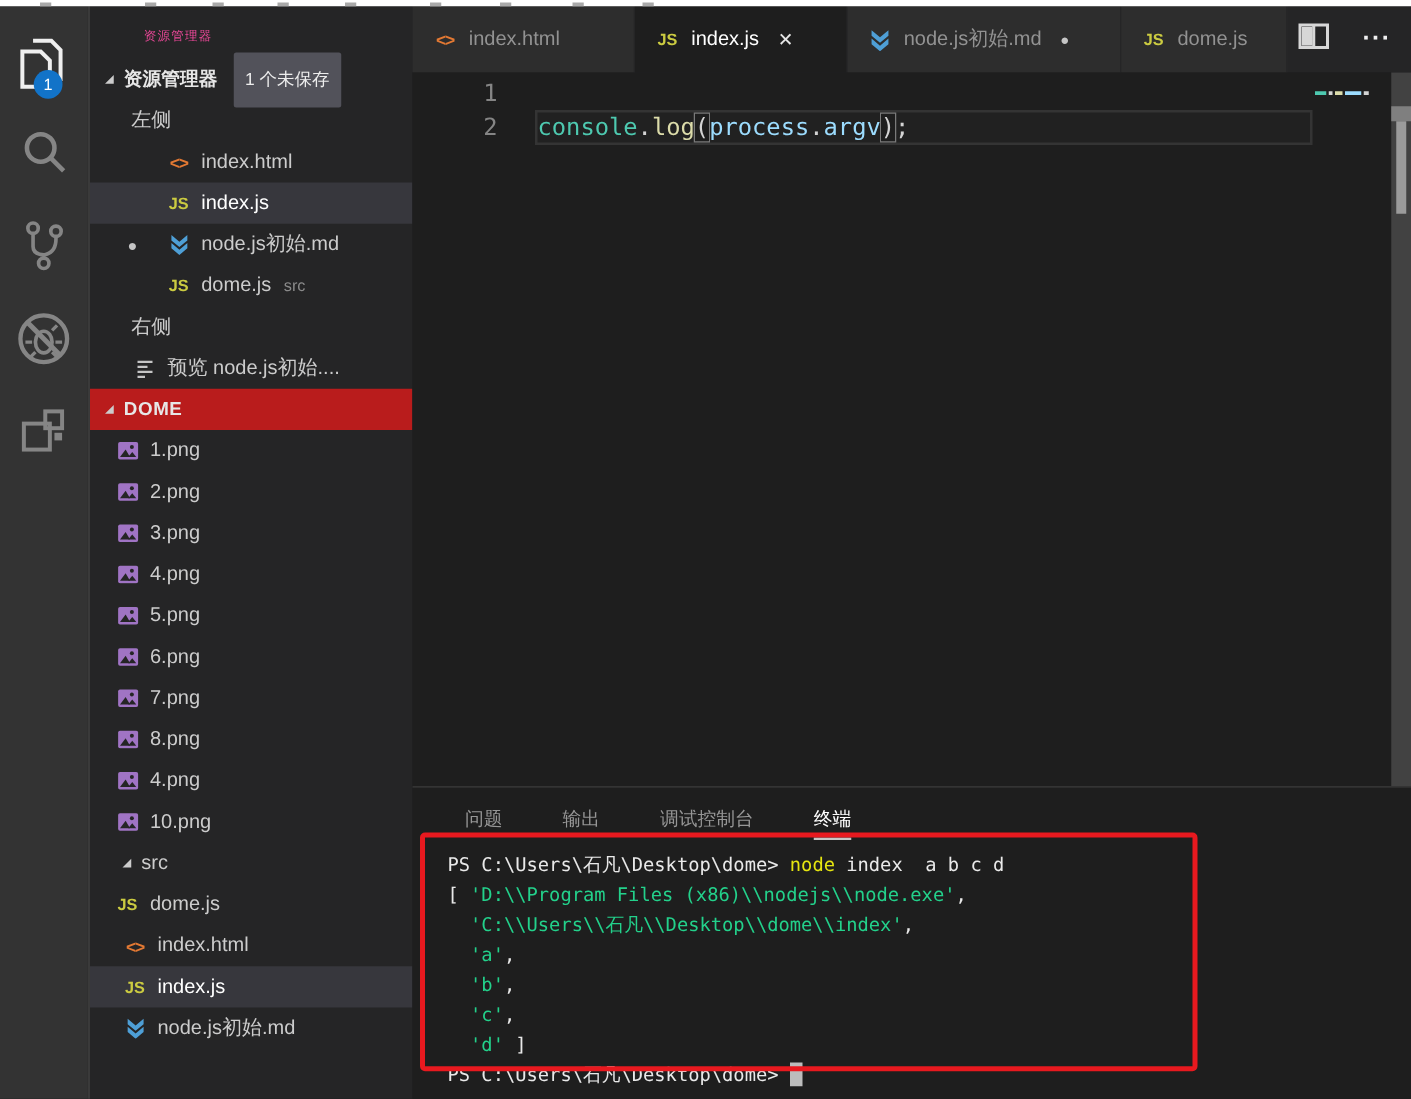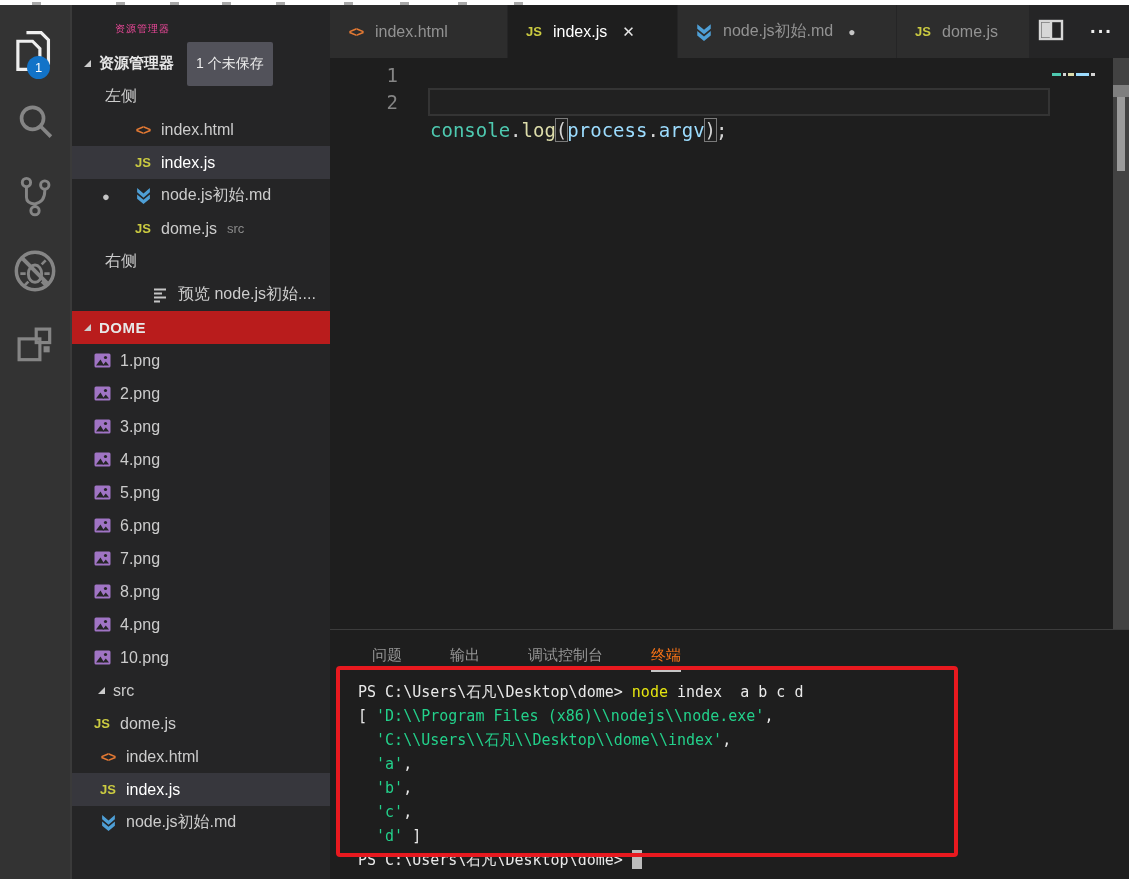--- a/index.html
+++ b/index.html
@@ -24,21 +24,21 @@
   .section-header { height:33px; display:flex; align-items:center; padding-left:12px; font-size:15px;
     font-weight:bold; color:#e7e7e7;}
   .badge-pill { margin-left:13px; background:#52525a; color:#ededed; font-weight:normal;
     font-size:14px; padding:13px 9px; border-radius:2px;}
   .dome-header { background:#b91c1c; letter-spacing:.5px;}
   .row { position:relative; height:33px; display:flex; align-items:center; font-size:16px; color:#cccccc; white-space:nowrap;}
   .row.selected { background:#37373d; color:#ffffff;}
   .row .detail { color:#8a8a8a; font-size:13px; margin-left:10px;}
   .ind-group { padding-left:33px;}
   .ind-oe-file { padding-left:61px;}
-  .ind-preview { padding-left:78px;}
+  .ind-preview { padding-left:34px;}
   .ind-l1 { padding-left:26px;}
   .ind-l2 { padding-left:20px;}
   .dirty-dot { position:absolute; left:30px; top:10px; font-size:13px; color:#c5c5c5;}
 
   .twisty { width:0; height:0; border-left:7px solid transparent; border-bottom:7px solid #cccccc;
     margin-right:8px; flex:0 0 auto;}
   .ficon { width:20px; height:18px; margin-right:8px; display:inline-flex; align-items:center;
     justify-content:center; flex:0 0 auto;}
   .js-glyph { color:#cbcb41; font-weight:bold; font-size:13px; font-family:"Liberation Sans",sans-serif;}
   .html-glyph { color:#e37933; font-weight:bold; font-size:14px; letter-spacing:-1px;}
@@ -52,37 +52,37 @@
   .tab-close { margin-left:15px; font-size:15px; color:#e7e7e7;}
   .tab-dirty { margin-left:15px; font-size:12px; color:#c5c5c5;}
   .tab-actions { margin-left:auto; display:flex; align-items:center; gap:26px; padding-right:16px; color:#d7d7d7;}
   .ellipsis-glyph { font-size:20px; font-weight:bold; letter-spacing:1px; color:#f0f0f0;}
 
   
   .editor { position:absolute; left:330px; top:58px; width:799px; height:571px; background:#1e1e1e;}
   .gutter-num { position:absolute; left:0; width:68px; text-align:right; color:#858585;
     font-size:19px; line-height:27px; height:27px; font-family:"DejaVu Sans Mono",monospace;}
   .code-line { position:absolute; left:100px; font-size:19px; line-height:27px; height:27px;
-    font-family:"DejaVu Sans Mono",monospace; white-space:pre; color:#d4d4d4;margin-top:28px;}
+    font-family:"DejaVu Sans Mono",monospace; white-space:pre; color:#d4d4d4;}
   .cur-line-box { position:absolute; left:98px; top:30px; width:622px; height:28px;
     border:2px solid #343434; background:rgba(255,255,255,0.015);}
   .c-teal { color:#4ec9b0;} .c-yellow { color:#dcdcaa;} .c-blue { color:#9cdcfe;}
   .paren { box-shadow:0 0 0 1px #7a7a7a; background:#1e1e1e;}
   .minimap { position:absolute; left:722px; top:12px; width:60px; height:8px; display:flex; gap:2px; align-items:center;}
   .minimap i { height:3px; display:block;}
   .scroll-strip { position:absolute; left:783px; top:0; width:16px; height:571px; background:#424242;}
   .scroll-cap { position:absolute; left:0; top:27px; width:16px; height:12px; background:#7f7f7f;}
   .scroll-stem { position:absolute; left:4px; top:39px; width:8px; height:74px; background:#9b9b9b;}
 
   
   .panel { position:absolute; left:330px; top:629px; width:799px; height:250px; background:#1e1e1e;
     border-top:1px solid #3c3c3c;}
   .panel-tabs { display:flex; gap:48px; padding:16px 0 0 42px; font-size:15px; color:#969696;}
   .panel-tab { padding-bottom:5px;}
-  .panel-tab.active { color:#f97316; border-bottom:2px solid #c6c6c6;text-align:center;}
+  .panel-tab.active { color:#ffffff; border-bottom:2px solid #c6c6c6;text-align:center;}
   .terminal { position:absolute; left:28px; top:50px; width:760px;
     font-family:"DejaVu Sans Mono",monospace; font-size:15px; line-height:24px; color:#e9e9e9;}
   .t-line { white-space:pre; height:24px;}
   .t-yellow { color:#e5e510;} .t-green { color:#23d18b;}
   .t-cursor { display:inline-block; width:10px; height:19px; background:#bcbcbc; vertical-align:text-bottom;}
 
   .red-annotation { position:absolute; left:336px; top:666px; width:622px; height:191px;
     border:4px solid #e8191f; border-radius:4px; z-index:20; pointer-events:none;}
 </style>
 </head>

